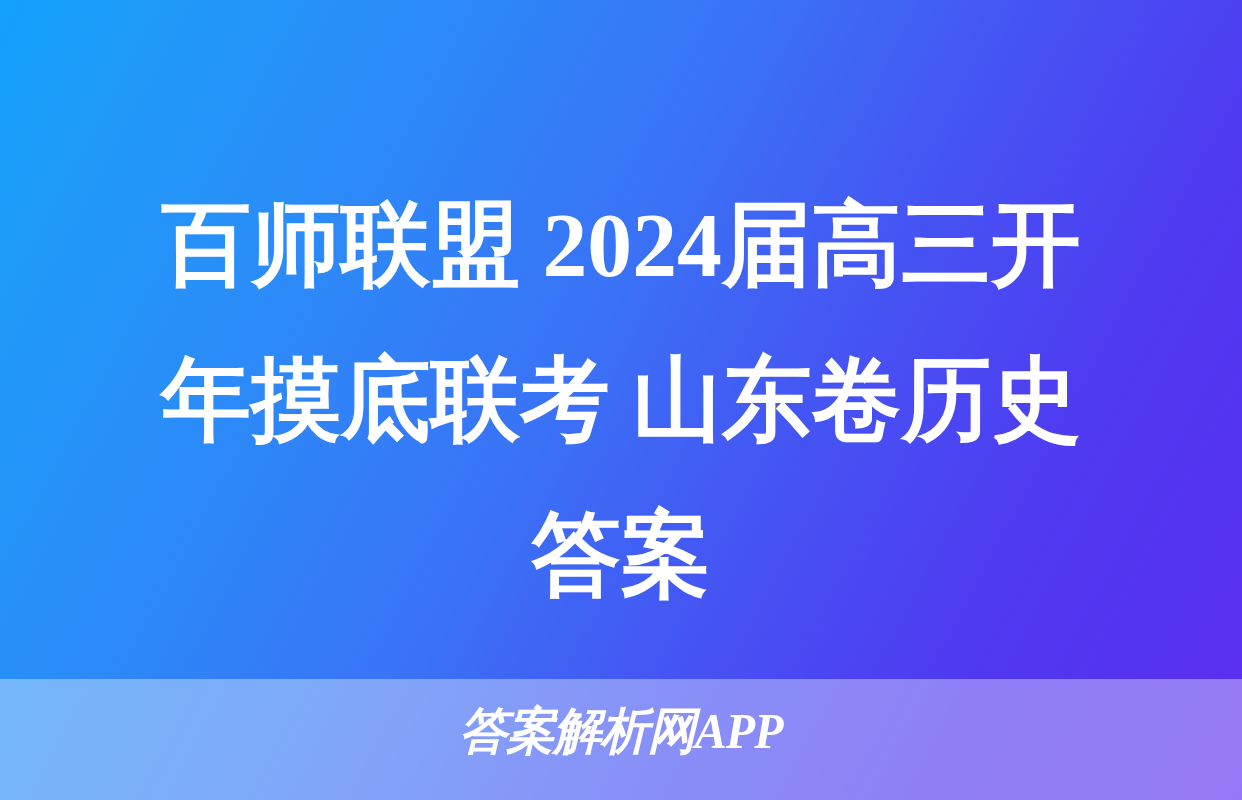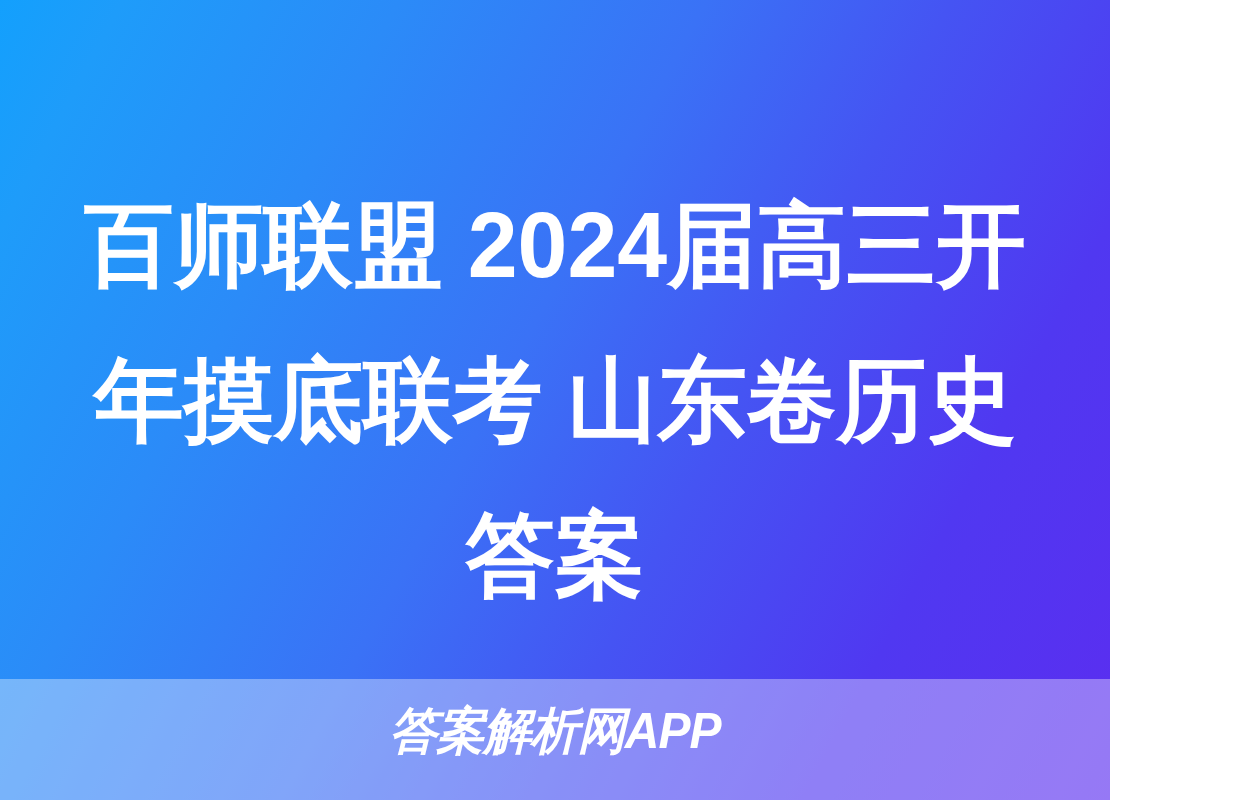--- a/index.html
+++ b/index.html
@@ -5,24 +5,24 @@
 <style>
   html, body {
     margin: 0;
     padding: 0;
     background: #ffffff;
   }
 
   
   .poster {
     position: relative;
-    width: 1110px;
+    width: 1242px;
     height: 800px;
     overflow: hidden;
-    font-family: Liberation Sans, sans-serif;
+    font-family: Liberation Serif, serif;
     
     background-image: linear-gradient(
       118deg,
       #13a0fd 0%,
       #1e9cfa 8%,
       #2b8bf8 26%,
       #3a72f6 46%,
       #4554f3 62%,
       #5038f1 80%,
       #5b2df0 100%

